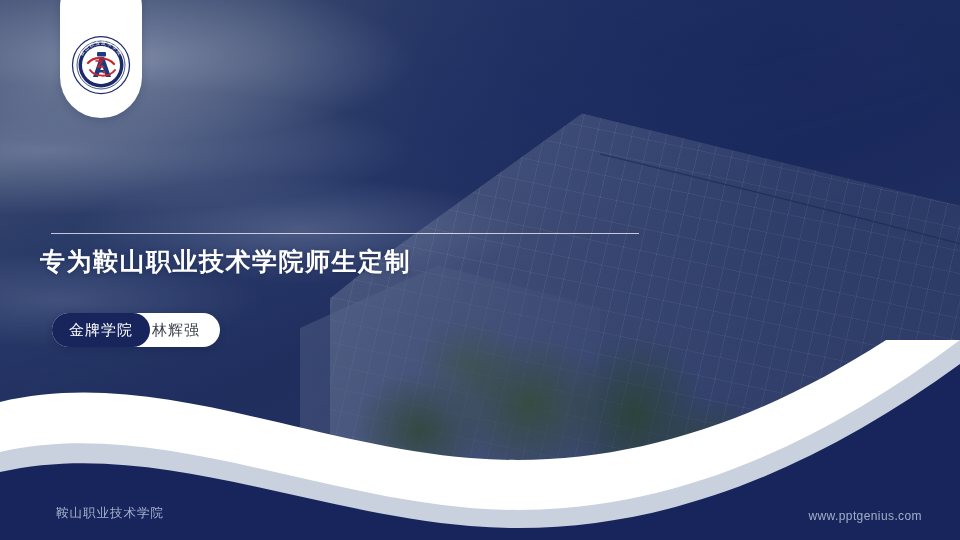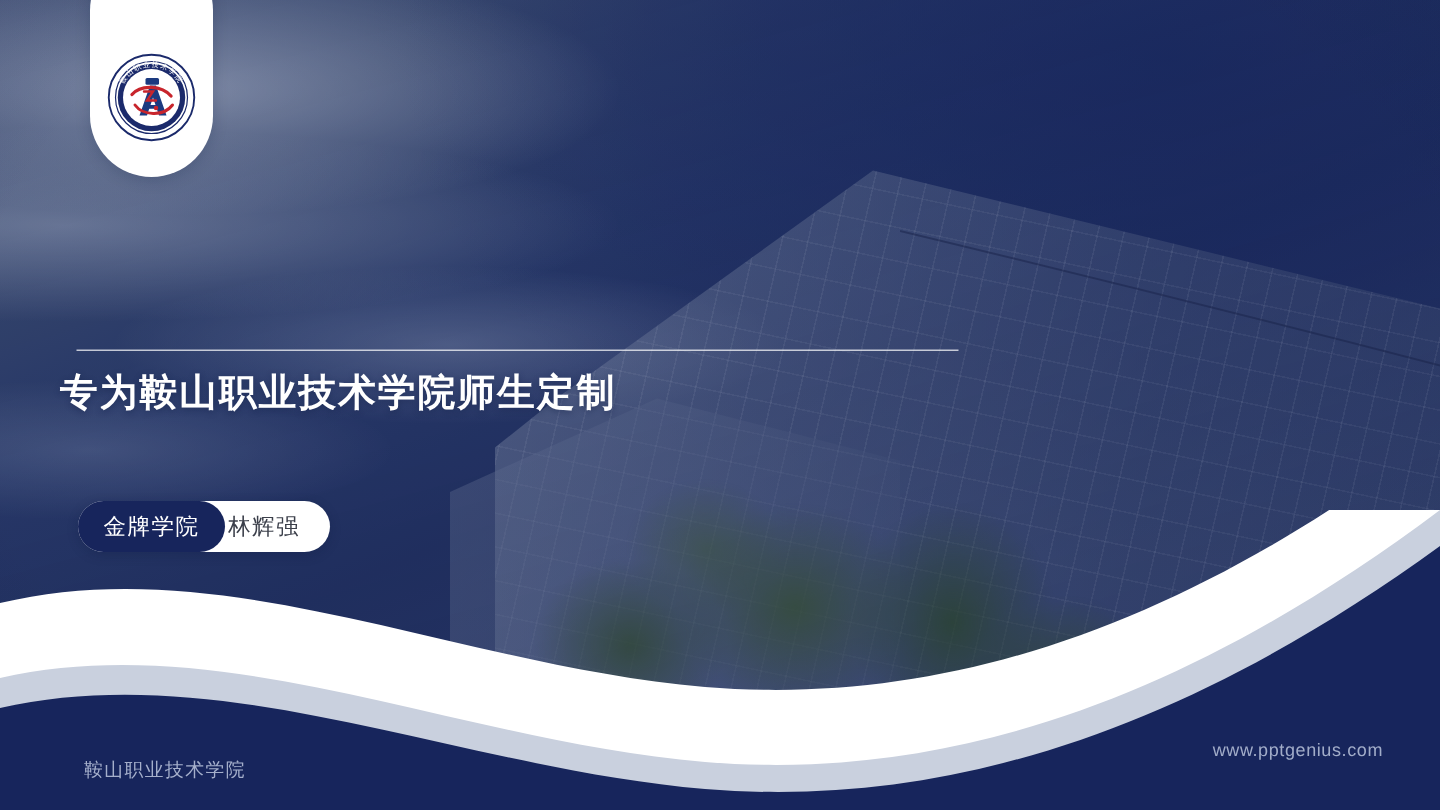--- a/index.html
+++ b/index.html
@@ -181,21 +181,20 @@
     position: absolute;
     left: 52px;
     top: 313px;
     height: 34px;
     display: flex;
     align-items: flex-end;
     background: #ffffff;
     border-radius: 17px;
     padding: 0;
     box-shadow: 0 2px 7px rgba(12,24,60,0.25);
-    margin-top: 21px;
   }
   .pill-primary {
     height: 34px;
     padding: 0 17px;
     display: flex;
     align-items: center;
     justify-content: center;
     background: #17255c;
     border-radius: 17px;
     color: #ffffff;
@@ -220,21 +219,21 @@
     position: absolute;
     left: 56px;
     bottom: 18px;
     font-size: 12.5px;
     color: rgba(196,206,228,0.82);
     letter-spacing: 1px;
   }
   .footer-right {
     position: absolute;
     right: 38px;
-    bottom: 33px;
+    bottom: 17px;
     font-size: 12px;
     color: rgba(196,206,228,0.80);
     letter-spacing: 0.4px;
   }
 </style>
 </head>
 <body>
 
 <div class="slide">
 

